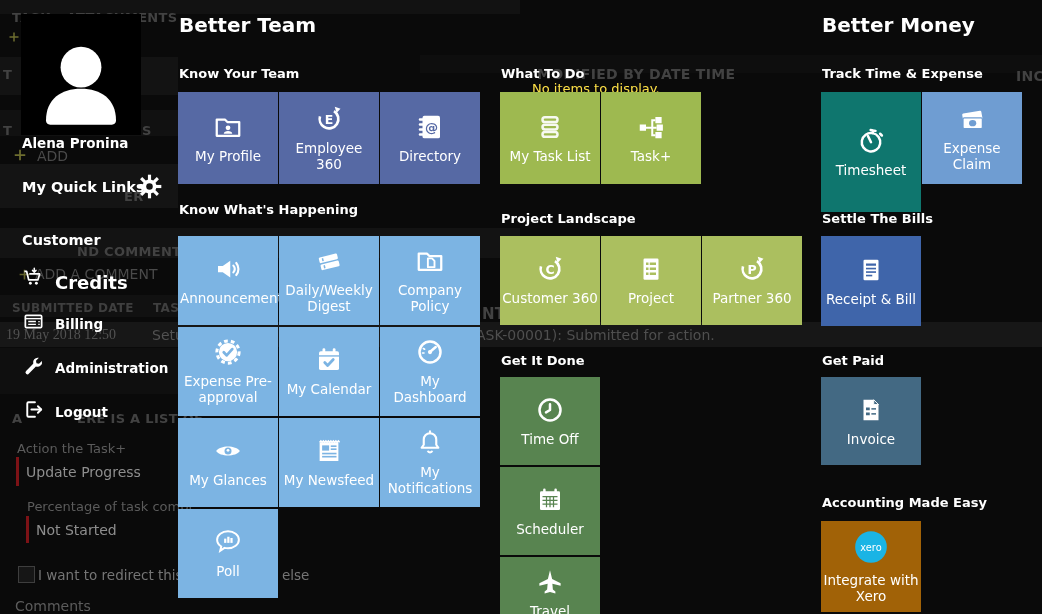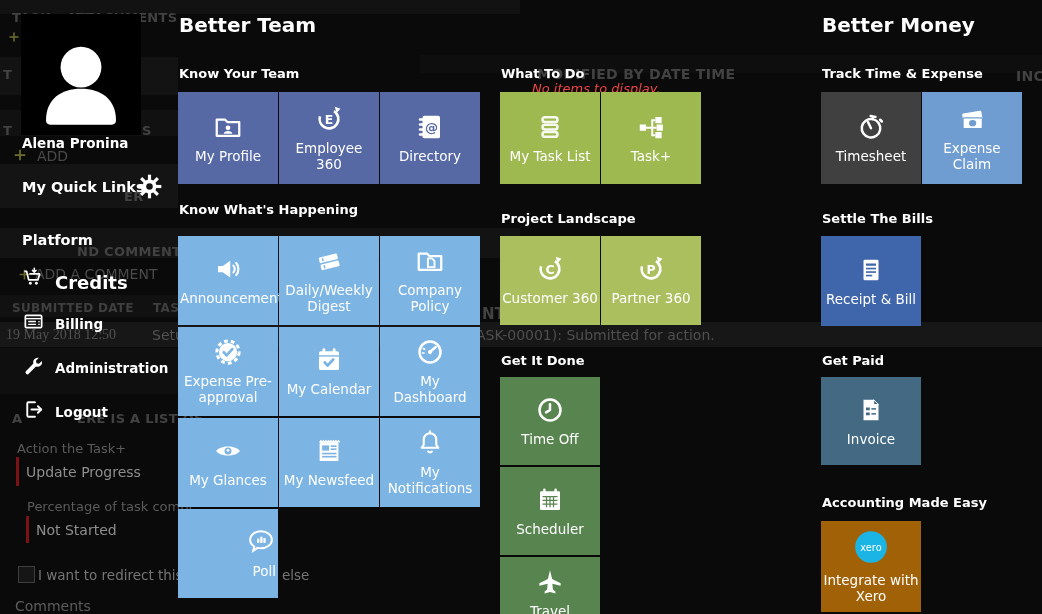--- a/index.html
+++ b/index.html
@@ -6,21 +6,21 @@
   #screen{position:relative;width:1042px;height:614px;background:#0a0a0a;overflow:hidden;
           font-family:"DejaVu Sans",sans-serif;-webkit-font-smoothing:antialiased;}
   svg{display:block;}
   .stripe{position:absolute;background:#fff;pointer-events:none;z-index:0;}
   
   .bgtxt{position:absolute;white-space:nowrap;z-index:1;}
   .bg-bold{font-weight:bold;color:#424242;font-size:13px;letter-spacing:.3px;margin-top:9px;}
   .bg-hdr{font-weight:bold;color:#3f3f3f;font-size:12px;letter-spacing:.3px;}
   .bg-val{color:#525252;font-size:14px;}
   .bg-dim{color:#4a4a4a;font-size:13px;}
-  .bg-ital{color:#ef4444;font-style:italic;font-size:13px;}
+  .bg-ital{color:#fde047;font-size:13px;}
   .bg-form-label{color:#5b5b5b;font-size:13px;}
   .bg-field{position:absolute;border-left:3px solid #7d1216;color:#8e8e8e;font-size:14px;
             padding-left:7px;display:flex;align-items:center;z-index:1;white-space:nowrap;}
   .bg-chk{position:absolute;width:15px;height:15px;border:1px solid #3e3e3e;background:#161616;z-index:1;}
   .bg-plus{position:absolute;z-index:1;}
   
   .col{position:absolute;top:0;height:614px;z-index:3;}
   .col-title{position:absolute;left:1px;font-size:20px;font-weight:bold;color:#fff;white-space:nowrap;}
   .sec-head{position:absolute;left:1px;font-size:13px;font-weight:bold;color:#fff;white-space:nowrap;}
   .tiles{position:absolute;left:0;display:flex;flex-wrap:wrap;gap:2px 1px;align-content:flex-start;}
@@ -115,21 +115,21 @@
           <rect x="17.5" y="10.6" width="5" height="2.8"></rect>
           <rect x="10.6" y="1.5" width="2.8" height="5" transform="rotate(45 12 12)"></rect>
           <rect x="10.6" y="17.5" width="2.8" height="5" transform="rotate(45 12 12)"></rect>
           <rect x="1.5" y="10.6" width="5" height="2.8" transform="rotate(45 12 12)"></rect>
           <rect x="17.5" y="10.6" width="5" height="2.8" transform="rotate(45 12 12)"></rect>
           <circle cx="12" cy="12" r="6.2"></circle>
         </g>
         <circle cx="12" cy="12" r="2.9" fill="#131313"></circle>
       </svg>
   </div>
-  <div class="sb sb-label" style="left:22px;top:232px;font-size:14.5px;cursor:default;">Platform</div>
+  <div class="sb sb-label" style="left:22px;top:232px;font-size:14.5px;cursor:default;">Customer</div>
 
   <div class="sb sb-icon" style="left:22px;top:266px;">
       <svg viewBox="0 0 24 24">
         <path d="M2.5 5.5h2.3l2.2 9h9.5l2-6.2H7.6" fill="none" stroke="#fff" stroke-width="1.8" stroke-linejoin="round"></path>
         <circle cx="8.7" cy="18" r="1.5" fill="#fff"></circle>
         <circle cx="15" cy="18" r="1.5" fill="#fff"></circle>
         <path d="M12.8 2.3v4M11 4.6l1.8 1.9 1.8-1.9" stroke="#fff" stroke-width="1.6" fill="none" stroke-linecap="round" stroke-linejoin="round"></path>
       </svg>
     </div>
   <div class="sb sb-label" style="left:55px;top:272px;font-size:18px;">Credits</div>
@@ -296,21 +296,21 @@
           <div class="tile" style="height: 89px; background: rgb(124, 180, 227); --tile: #7cb4e3;">
             <div class="ticon">
               <svg viewBox="0 0 24 24">
                 <path d="M12 4.2a5 5 0 015 5v4.2l1.7 2.4H5.3L7 13.4V9.2a5 5 0 015-5z" fill="none" stroke="#fff" stroke-width="1.7" stroke-linejoin="round"></path>
                 <path d="M10.2 18.2a1.9 1.9 0 003.6 0" stroke="#fff" stroke-width="1.7" fill="none"></path>
                 <path d="M12 4.2V2.7" stroke="#fff" stroke-width="1.7" stroke-linecap="round"></path>
               </svg>
             </div>
             <div class="tlabel">My Notifications</div>
           </div>
-          <div class="tile" style="height: 89px; background: rgb(124, 180, 227); align-items: flex-end; --tile: #7cb4e3;">
+          <div class="tile" style="height: 89px; background: rgb(124, 180, 227); --tile: #7cb4e3;">
             <div class="ticon">
               <svg viewBox="0 0 24 24">
                 <path d="M12 3.4c-4.8 0-8.7 3-8.7 6.8 0 2.2 1.3 4.1 3.3 5.4L5.8 19l3.4-2.3c.9.2 1.8.3 2.8.3 4.8 0 8.7-3 8.7-6.8S16.8 3.4 12 3.4z" fill="none" stroke="#fff" stroke-width="1.6"></path>
                 <rect x="8.9" y="9.3" width="1.8" height="3.4" fill="#fff"></rect>
                 <rect x="11.4" y="7.8" width="1.8" height="4.9" fill="#fff"></rect>
                 <rect x="13.9" y="8.8" width="1.8" height="3.9" fill="#fff"></rect>
               </svg>
             </div>
             <div class="tlabel">Poll</div>
           </div>
@@ -348,20 +348,36 @@
         <div class="tiles" style="top: 236px; width: 304px;">
           <div class="tile" style="height: 89px; background: rgb(171, 191, 95); --tile: #abbf5f;">
             <div class="ticon">
               <svg viewBox="0 0 24 24">
                 <circle cx="12" cy="12" r="7.5" fill="none" stroke="#fff" stroke-width="2.1" stroke-dasharray="33 14" transform="rotate(-58 12 12)"></circle>
                 <path d="M16.6 2.2l4.6 1.6-3.2 3.4z" fill="#fff"></path>
                 <text x="12" y="15.6" text-anchor="middle" font-size="10" font-weight="bold" fill="#fff" font-family="DejaVu Sans">C</text>
               </svg>
             </div>
             <div class="tlabel">Customer 360</div>
+          </div>
+          <div class="tile" style="height: 89px; background: rgb(171, 191, 95); --tile: #abbf5f;">
+            <div class="ticon">
+              <svg viewBox="0 0 24 24">
+                <rect x="6" y="3.5" width="12" height="17" rx="1" fill="#fff"></rect>
+                <g style="fill:var(--tile,#555)">
+                  <rect x="8" y="6.8" width="2" height="2"></rect>
+                  <rect x="11" y="6.8" width="5" height="2"></rect>
+                  <rect x="8" y="10.8" width="2" height="2"></rect>
+                  <rect x="11" y="10.8" width="5" height="2"></rect>
+                  <rect x="8" y="14.8" width="2" height="2"></rect>
+                  <rect x="11" y="14.8" width="5" height="2"></rect>
+                </g>
+              </svg>
+            </div>
+            <div class="tlabel">Project</div>
           </div>
           <div class="tile" style="height: 89px; background: rgb(171, 191, 95); --tile: #abbf5f;">
             <div class="ticon">
               <svg viewBox="0 0 24 24">
                 <circle cx="12" cy="12" r="7.5" fill="none" stroke="#fff" stroke-width="2.1" stroke-dasharray="33 14" transform="rotate(-58 12 12)"></circle>
                 <path d="M16.6 2.2l4.6 1.6-3.2 3.4z" fill="#fff"></path>
                 <text x="12" y="15.6" text-anchor="middle" font-size="10" font-weight="bold" fill="#fff" font-family="DejaVu Sans">P</text>
               </svg>
             </div>
             <div class="tlabel">Partner 360</div>
@@ -403,21 +419,21 @@
               </svg>
             </div>
             <div class="tlabel">Travel Request</div>
           </div>
         </div>
       </div>
       <div class="col" style="left: 821px; width: 221px;">
         <div class="col-title" style="top: 13px;">Better Money</div>
         <div class="sec-head" style="top: 66px;">Track Time &amp; Expense</div>
         <div class="tiles" style="top: 92px; width: 221px;">
-          <div class="tile" style="height: 92px; background: #404040; --tile: #6f9dd2;">
+          <div class="tile" style="height: 120px; background: #0f766e; --tile: #6f9dd2;">
             <div class="ticon">
               <svg viewBox="0 0 24 24">
                 <g transform="rotate(10 12 13)">
                   <circle cx="12" cy="13" r="7.4" fill="none" stroke="#fff" stroke-width="2"></circle>
                   <path d="M12 13L8.8 8.6" stroke="#fff" stroke-width="2" stroke-linecap="round"></path>
                   <path d="M10 3.4h4M12 3.4v2.2" stroke="#fff" stroke-width="2" stroke-linecap="round"></path>
                 </g>
                 <path d="M19.3 6.2l1.4 1.4" stroke="#fff" stroke-width="2" stroke-linecap="round"></path>
               </svg>
             </div>

